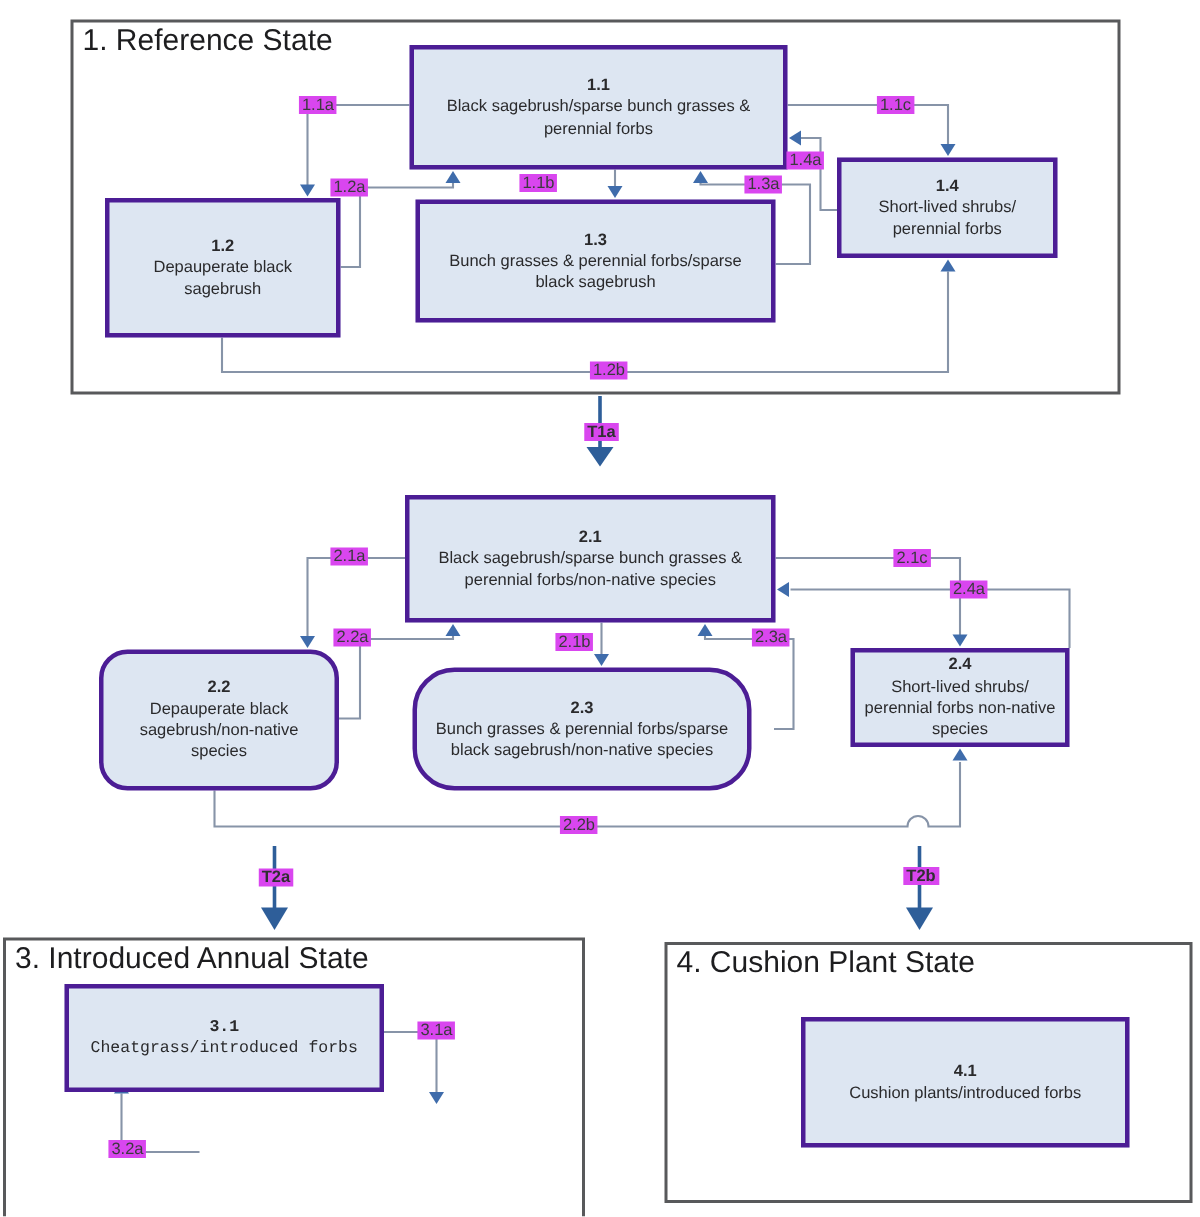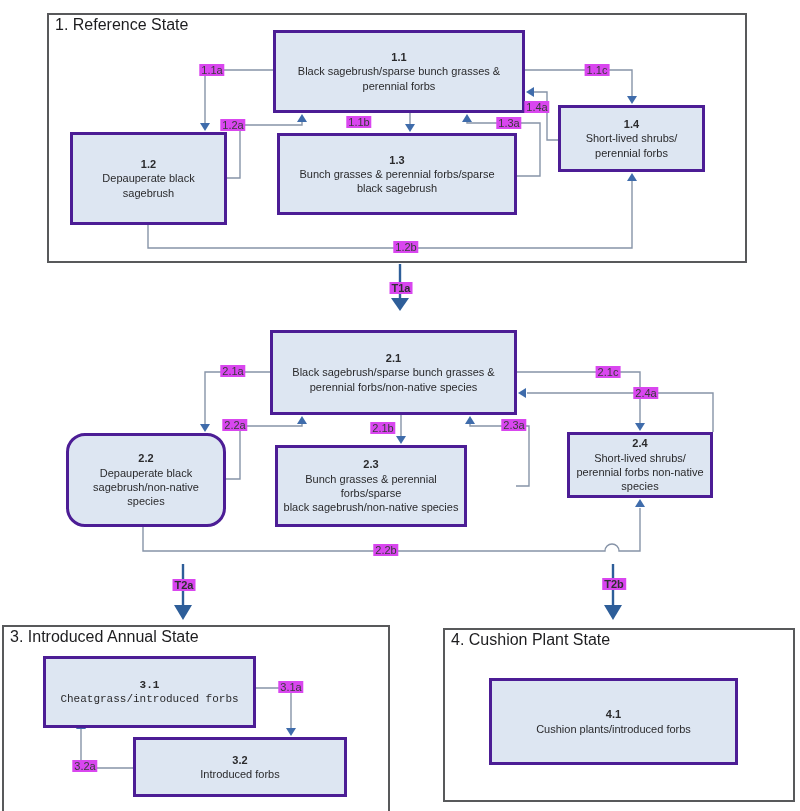--- a/index.html
+++ b/index.html
@@ -1,19 +1,19 @@
 <!DOCTYPE html>
 <html><head>
 <meta charset="utf-8">
 <style>
   html,body{margin:0;padding:0;background:#fff;}
   .canvas{position:relative;width:800px;height:811px;background:#ffffff;overflow:hidden;
           font-family:"Liberation Sans",sans-serif;}
   .section{position:absolute;border:2px solid #58595b;background:#ffffff;z-index:1;box-sizing:border-box;}
-  .section-title{position:absolute;top:1px;left:6px;font-size:16px;color:#1d1d1f;z-index:2;}
+  .section-title{position:absolute;top:1px;left:6px;font-size:20px;color:#1d1d1f;z-index:2;}
   .sbox{position:absolute;background:#dde6f2;border:3px solid #4c1d95;z-index:3;box-sizing:border-box;
         display:flex;flex-direction:column;align-items:center;justify-content:center;
         text-align:center;font-size:11px;color:#2a2a2c;line-height:1.3;}
   .sbox .name{white-space:pre-line;}
   .sbox .num{font-weight:bold;}
   svg.connectors{position:absolute;left:0;top:0;z-index:2;pointer-events:none;}
   svg.connectors path{fill:none;stroke:#8794a8;stroke-width:1.4;}
   svg.connectors polygon{fill:#3f6cab;stroke:none;}
   svg.connectors .trans path{stroke:#2e5e99;stroke-width:2.4;}
   svg.connectors .trans polygon{fill:#2e5e99;}
@@ -144,40 +144,36 @@
     <span class="num">2.1</span>
     <span class="name">Black sagebrush/sparse bunch grasses &amp;
 perennial forbs/non-native species</span>
   </div>
   <div class="sbox" style="left:66px;top:433px;width:160px;height:94px;border-radius:19px;">
     <span class="num">2.2</span>
     <span class="name">Depauperate black
 sagebrush/non-native
 species</span>
   </div>
-  <div class="sbox" style="left:275px;top:445px;width:192px;height:82px;">
+  <div class="sbox" style="left:275px;top:445px;width:226px;height:82px;border-radius:28px;">
     <span class="num">2.3</span>
     <span class="name">Bunch grasses &amp; perennial forbs/sparse
 black sagebrush/non-native species</span>
   </div>
   <div class="sbox" style="left:567px;top:432px;width:146px;height:66px;">
     <span class="num">2.4</span>
     <span class="name">Short-lived shrubs/
 perennial forbs non-native
 species</span>
   </div>
   <div class="sbox" style="left:43px;top:656px;width:213px;height:72px;font-family:Liberation Mono, monospace;">
     <span class="num">3.1</span>
     <span class="name">Cheatgrass/introduced forbs</span>
   </div>
-  <div class="sbox" style="left:133px;top:737px;width:214px;height:60px;">
-    <span class="num">3.2</span>
-    <span class="name">Introduced forbs</span>
-  </div>
-  <div class="sbox" style="left:489px;top:678px;width:249px;height:87px;">
+  <div class="sbox" style="left:534px;top:678px;width:219px;height:87px;">
     <span class="num">4.1</span>
     <span class="name">Cushion plants/introduced forbs</span>
   </div>
 
   <span class="plabel" style="left:212px;top:70px;">1.1a</span>
   <span class="plabel" style="left:233px;top:125px;">1.2a</span>
   <span class="plabel" style="left:359px;top:122px;">1.1b</span>
   <span class="plabel" style="left:509px;top:123px;">1.3a</span>
   <span class="plabel" style="left:537px;top:107px;">1.4a</span>
   <span class="plabel" style="left:597px;top:70px;">1.1c</span>

